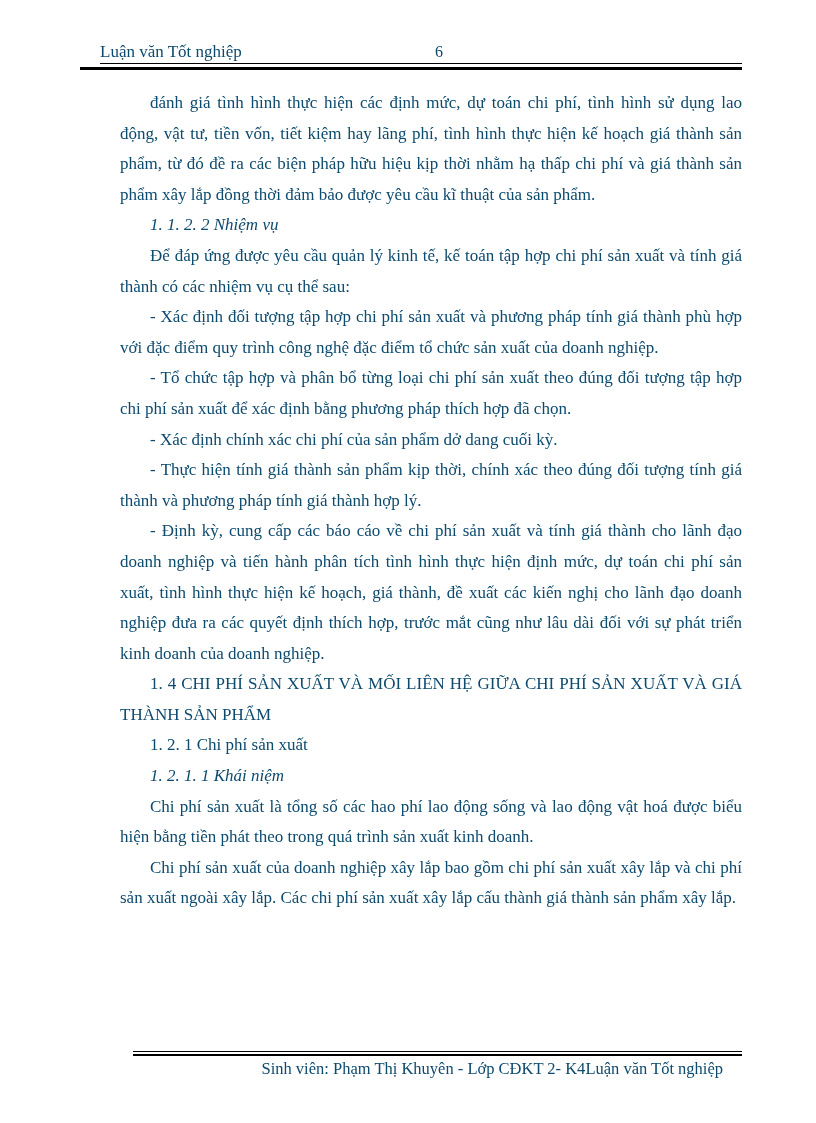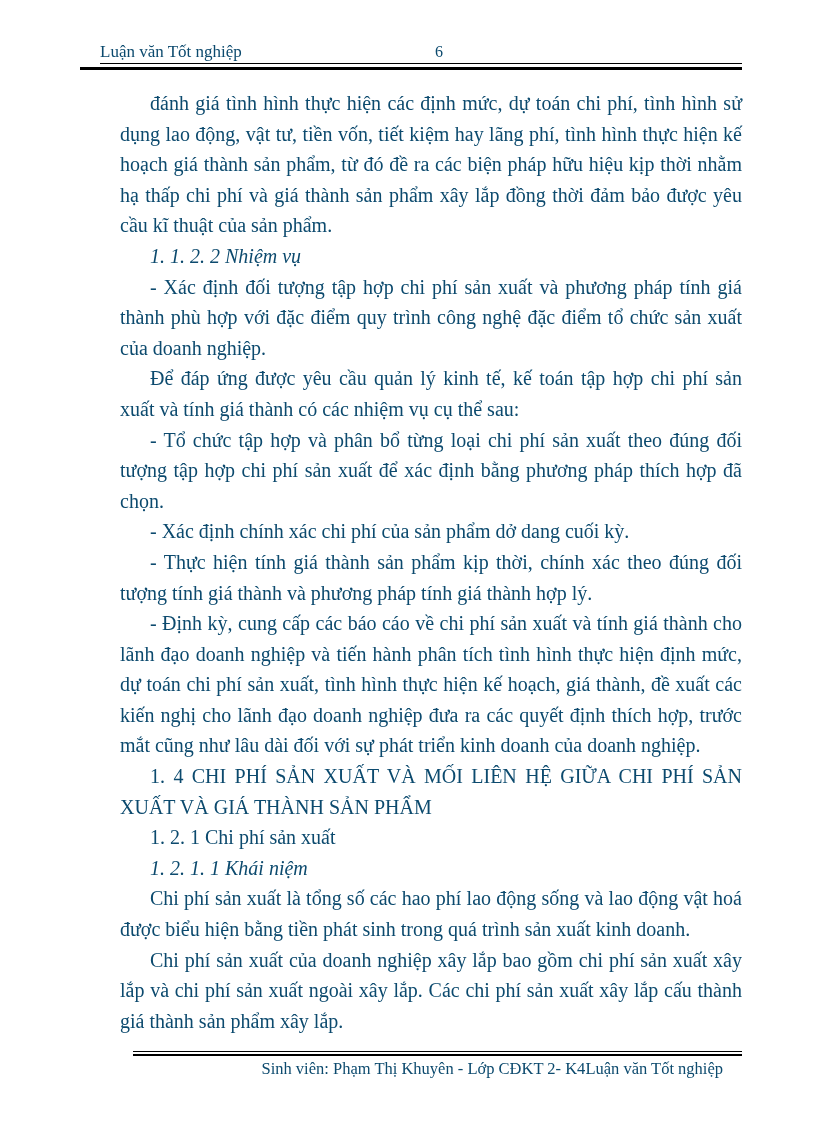--- a/index.html
+++ b/index.html
@@ -19,21 +19,21 @@
     border-bottom:1px solid #000;
     padding-bottom:1px;
     font-size:17px;
   }
   .header-pagenum { position:absolute; left:335px; bottom:2px; font-size:16px; }
   .header-rule { margin-left:80px; width:662px; height:3px; background:#000; margin-top:3px; }
 
   .doc-body {
     margin:18px 118px 0 120px;
     width:622px;
-    font-size:20px;
+    font-size:17px;
     line-height:30.6px;
     text-align:justify;
   }
   .doc-body p, .doc-body h3, .doc-body h4 {
     margin:0; padding:0;
     font-size:inherit; line-height:inherit;
     text-indent:30px;
     font-weight:normal;
   }
   .bold { font-weight:bold; }
@@ -56,30 +56,30 @@
     <div class="header-row">
       <span>Luận văn Tốt nghiệp</span>
       <span class="header-pagenum">6</span>
     </div>
   </div>
   <div class="header-rule"></div>
 
   <div class="doc-body">
     <p>đánh giá tình hình thực hiện các định mức, dự toán chi phí, tình hình sử dụng lao động, vật tư, tiền vốn, tiết kiệm hay lãng phí, tình hình thực hiện kế hoạch giá thành sản phẩm, từ đó đề ra các biện pháp hữu hiệu kịp thời nhằm hạ thấp chi phí và giá thành sản phẩm xây lắp đồng thời đảm bảo được yêu cầu kĩ thuật của sản phẩm.</p>
     <h3 class="bold-italic">1. 1. 2. 2 Nhiệm vụ</h3>
+    <p>Để đáp ứng được yêu cầu quản lý kinh tế, kế toán tập hợp chi phí sản xuất và tính giá thành có các nhiệm vụ cụ thể sau:</p>
     <p>- Xác định đối tượng tập hợp chi phí sản xuất và phương pháp tính giá thành phù hợp với đặc điểm quy trình công nghệ đặc điểm tổ chức sản xuất của doanh nghiệp.</p>
-    <p>Để đáp ứng được yêu cầu quản lý kinh tế, kế toán tập hợp chi phí sản xuất và tính giá thành có các nhiệm vụ cụ thể sau:</p>
     <p>- Tổ chức tập hợp và phân bổ từng loại chi phí sản xuất theo đúng đối tượng tập hợp chi phí sản xuất để xác định bằng phương pháp thích hợp đã chọn.</p>
     <p>- Xác định chính xác chi phí của sản phẩm dở dang cuối kỳ.</p>
     <p>- Thực hiện tính giá thành sản phẩm kịp thời, chính xác theo đúng đối tượng tính giá thành và phương pháp tính giá thành hợp lý.</p>
     <p>- Định kỳ, cung cấp các báo cáo về chi phí sản xuất và tính giá thành cho lãnh đạo doanh nghiệp và tiến hành phân tích tình hình thực hiện định mức, dự toán chi phí sản xuất, tình hình thực hiện kế hoạch, giá thành, đề xuất các kiến nghị cho lãnh đạo doanh nghiệp đưa ra các quyết định thích hợp, trước mắt cũng như lâu dài đối với sự phát triển kinh doanh của doanh nghiệp.</p>
     <p>1. 4 CHI PHÍ SẢN XUẤT VÀ MỐI LIÊN HỆ GIỮA CHI PHÍ SẢN XUẤT VÀ GIÁ THÀNH SẢN PHẨM</p>
     <h4 class="bold">1. 2. 1 Chi phí sản xuất</h4>
     <h4 class="bold-italic">1. 2. 1. 1 Khái niệm</h4>
-    <p>Chi phí sản xuất là tổng số các hao phí lao động sống và lao động vật hoá được biểu hiện bằng tiền phát sinh trong quá trình sản xuất kinh doanh.</p>
+    <p>Chi phí sản xuất là tổng số các hao phí lao động sống và lao động vật hoá được biểu hiện bằng tiền phát theo trong quá trình sản xuất kinh doanh.</p>
     <p>Chi phí sản xuất của doanh nghiệp xây lắp bao gồm chi phí sản xuất xây lắp và chi phí sản xuất ngoài xây lắp. Các chi phí sản xuất xây lắp cấu thành giá thành sản phẩm xây lắp.</p>
   </div>
 
   <div class="footer">
     <div class="footer-rule"></div>
     <div class="footer-row">
       <span>Sinh viên:  Phạm Thị Khuyên  - Lớp CĐKT 2- K4</span>
       <span>Luận văn Tốt nghiệp</span>
     </div>
   </div>

